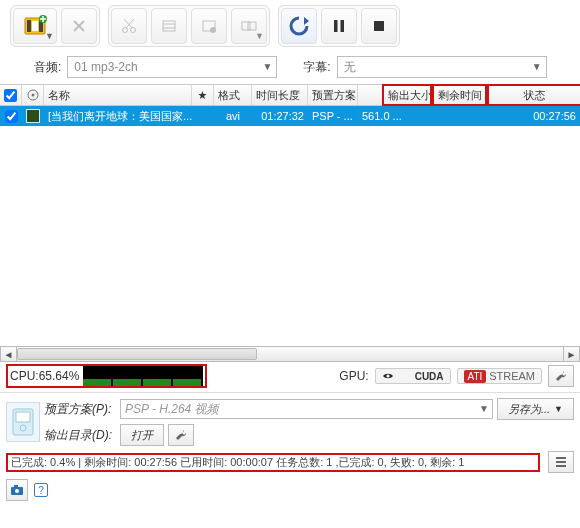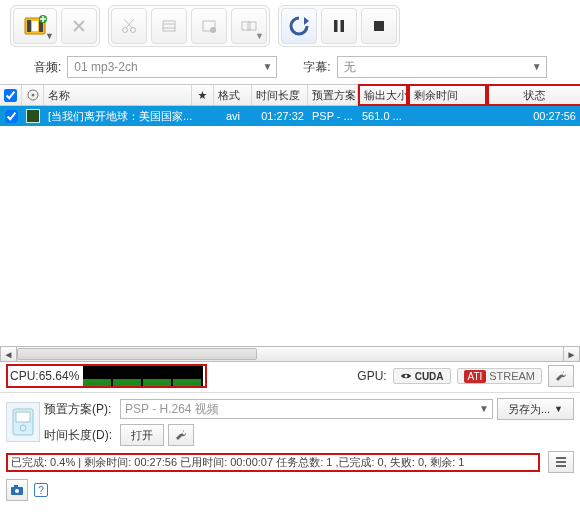--- a/index.html
+++ b/index.html
@@ -72,30 +72,30 @@
   .hscroll .thumb { position:absolute; left:16px; top:1px; height:12px; width:240px; background:linear-gradient(#eaeaea,#d7d7d7); border:1px solid #bbb; border-radius:2px; }
 
   .cpu-row { display:flex; align-items:center; padding:2px 6px; gap:6px; }
   .cpu-box { display:flex; align-items:center; gap:4px; border:2px solid #c11; padding:0 2px; }
   .cpu-graph { width:120px; height:20px; background:#000; display:flex; }
   .cpu-graph span { flex:0 0 28px; height:100%; margin-right:2px; position:relative; background:#000; }
   .cpu-graph span::after{content:""; position:absolute; left:0; right:0; bottom:0; height:60%; background:linear-gradient(0deg,#1f8b1f 0,#1f8b1f 60%,transparent 60%);}
 
   .gpu-box { margin-left:auto; display:flex; align-items:center; gap:6px; }
   .gpu-logo { padding:1px 6px; font-size:10px; border:1px solid #ccc; border-radius:2px; background:#f4f4f4; }
-  .cuda { display:inline-flex; align-items:center; gap:3px; }
+  .cuda { display:inline-flex; align-items:center; gap:21px; }
   .ati { color:#fff; background:#c62828; padding:1px 4px; border-radius:2px;}
 
   .opts-row { display:flex; align-items:center; gap:4px; padding:3px 6px; }
   .big-icon {
     width:34px; height:40px; border:1px solid #cfd8e3; background:#eef5fb;
     display:flex; align-items:center; justify-content:center; color:#5a8bc0;
   }
   .opt-labels { display:flex; flex-direction:column; gap:4px; }
-  .opt-line { display:flex; align-items:center; gap:4px; }
+  .opt-line { display:flex; align-items:center; gap:4px;font-style:italic; }
   .field { height:20px; border:1px solid #bbb; background:#fff; color:#999; padding:0 4px; display:flex; align-items:center; position:relative; }
   .field .arrow { position:absolute; right:3px; top:3px; font-size:10px; color:#666; }
   .small-btn { height:22px; border:1px solid #bbb; background:linear-gradient(#fdfdfd,#ececec); padding:0 10px; display:inline-flex; align-items:center; gap:4px; font-size:11px; }
 
   .status-row { display:flex; align-items:center; padding:2px 6px; gap:8px; }
   .status-box { border:2px solid #c11; padding:0 3px; font-size:11px; color:#444; white-space:nowrap; overflow:hidden; flex:1; }
 
   .footer { display:flex; align-items:center; gap:6px; padding:4px 6px; }
   .screenshot-btn { width:22px; height:22px; border:1px solid #bbb; background:linear-gradient(#fdfdfd,#ececec); display:flex; align-items:center; justify-content:center; }
   .help-icon { width:14px; height:14px; border:1px solid #3a7bbf; color:#3a7bbf; font-size:10px; display:inline-flex; align-items:center; justify-content:center; border-radius:2px;}
@@ -200,21 +200,21 @@
     <svg width="12" height="12" viewBox="0 0 12 12">
         <circle cx="6" cy="6" r="5" fill="none" stroke="#777"></circle>
         <circle cx="6" cy="6" r="1.5" fill="#777"></circle>
       </svg>
   </div>
   <div style="width:148px;">名称</div>
   <div style="width:22px; justify-content:center;">★</div>
   <div style="width:38px;">格式</div>
   <div style="width:56px;">时间长度</div>
   <div style="width:50px;">预置方案</div>
-  <div class="red" style="width:50px;">输出大小</div>
+  <div class="red" style="width:50px;margin-left:24px;">输出大小</div>
   <div class="red" style="flex:1;">剩余时间</div>
   <div class="red" style="width:93px; justify-content:center;">状态</div>
 </div>
 
 <div class="grid-row">
   <div style="width:22px; justify-content:center;">
       <input type="checkbox" checked="" style="">
     </div>
   <div style="width:22px; justify-content:center;">
       <span class="thumb"></span>
@@ -283,21 +283,21 @@
       <div class="field" style="flex:1;">
         <span>PSP - H.264 视频</span>
         <span class="arrow">▼</span>
       </div>
       <div class="small-btn">
         <span>另存为...</span>
           <span style="font-size:9px;">▼</span>
       </div>
     </div>
     <div class="opt-line">
-      <span style="width:72px;">时间长度(D):</span>
+      <span style="width:72px;">输出目录(D):</span>
       <div class="small-btn">
           <span>打开</span>
         </div>
       <div class="small-btn" style="width:26px; padding:0; justify-content:center;">
         <svg width="14" height="14" viewBox="0 0 14 14">
             <path d="M9 2a3 3 0 0 1-3 4L2 10l2 2 4-4a3 3 0 0 0 4-3l-2 2-2-2 2-2z" fill="#666"></path>
           </svg>
       </div>
     </div>
   </div>

